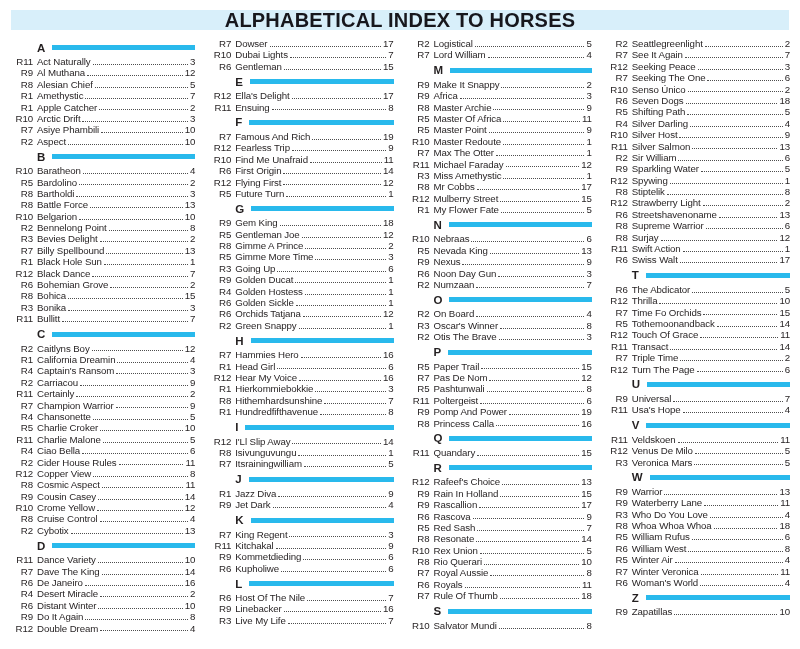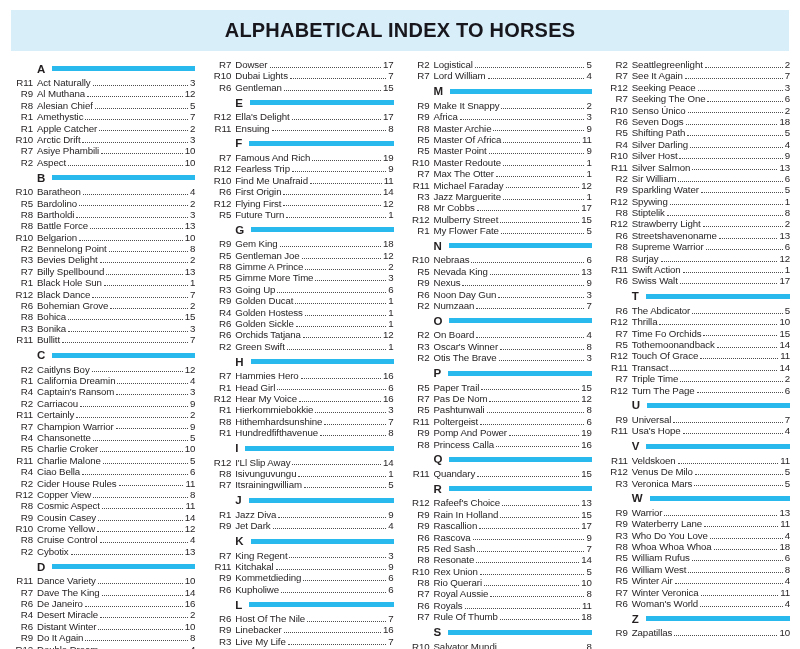--- a/index.html
+++ b/index.html
@@ -2,21 +2,21 @@
 <html><head>
 <meta charset="utf-8">
 <style>
   html,body { margin:0; padding:0; background:#ffffff; }
   .page {
     width:800px; height:649px; overflow:hidden; position:relative;
     background:#ffffff; color:var(--ink,#231f20);
     font-family:"Liberation Sans", sans-serif;
   }
   .titlebar {
-    margin:10px 11px 8px 11px; height:41px;
+    margin:10px 11px 8px 11px; height:20px;
     background:var(--header-bg,#d8effa);
     display:flex; align-items:center; justify-content:center;
   }
   .title {
     font-size:20px; font-weight:bold; letter-spacing:0.2px;
     color:#17171d; transform:scaleY(1.05);
   }
   .columns { display:flex; gap:13px; padding:0 10px; }
   .col { flex:1; min-width:0; }
   .sec {
@@ -471,21 +471,21 @@
           <span class="pnum">1</span>
         </div>
         <div class="entry">
           <span class="race">R6</span>
           <span class="name">Orchids Tatjana</span>
           <span class="leader"></span>
           <span class="pnum">12</span>
         </div>
         <div class="entry">
           <span class="race">R2</span>
-          <span class="name">Green Swift</span>
+          <span class="name">Green Snappy</span>
           <span class="leader"></span>
           <span class="pnum">1</span>
         </div>
         <div class="sec">
           <span class="letter">H</span>
           <span class="rule"></span>
         </div>
         <div class="entry">
           <span class="race">R7</span>
           <span class="name">Hammies Hero</span>
@@ -671,21 +671,21 @@
           <span class="pnum">1</span>
         </div>
         <div class="entry">
           <span class="race">R11</span>
           <span class="name">Michael Faraday</span>
           <span class="leader"></span>
           <span class="pnum">12</span>
         </div>
         <div class="entry">
           <span class="race">R3</span>
-          <span class="name">Jazz Marguerite</span>
+          <span class="name">Miss Amethystic</span>
           <span class="leader"></span>
           <span class="pnum">1</span>
         </div>
         <div class="entry">
           <span class="race">R8</span>
           <span class="name">Mr Cobbs</span>
           <span class="leader"></span>
           <span class="pnum">17</span>
         </div>
         <div class="entry">

